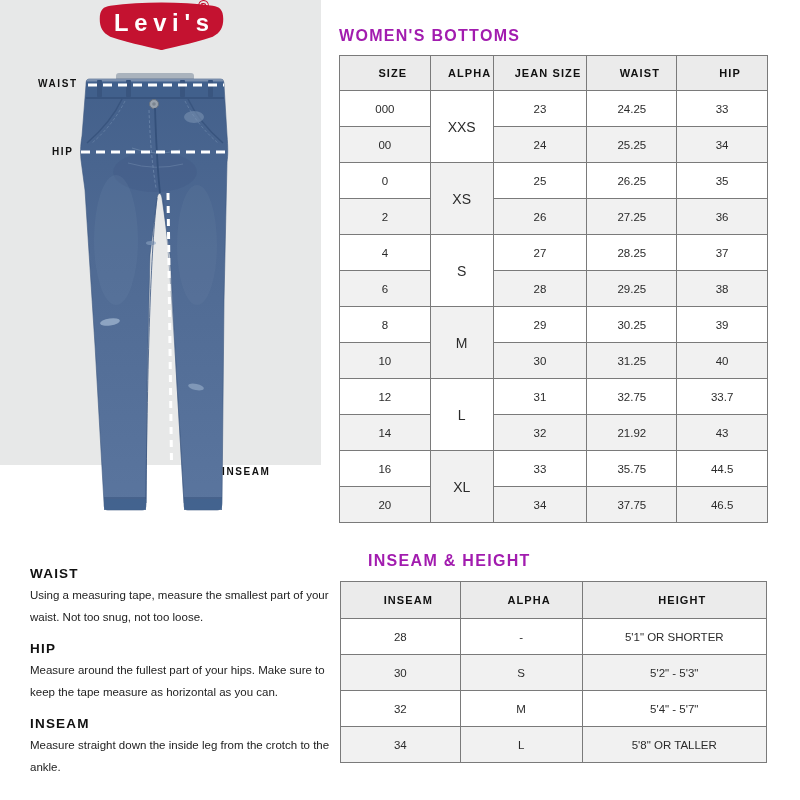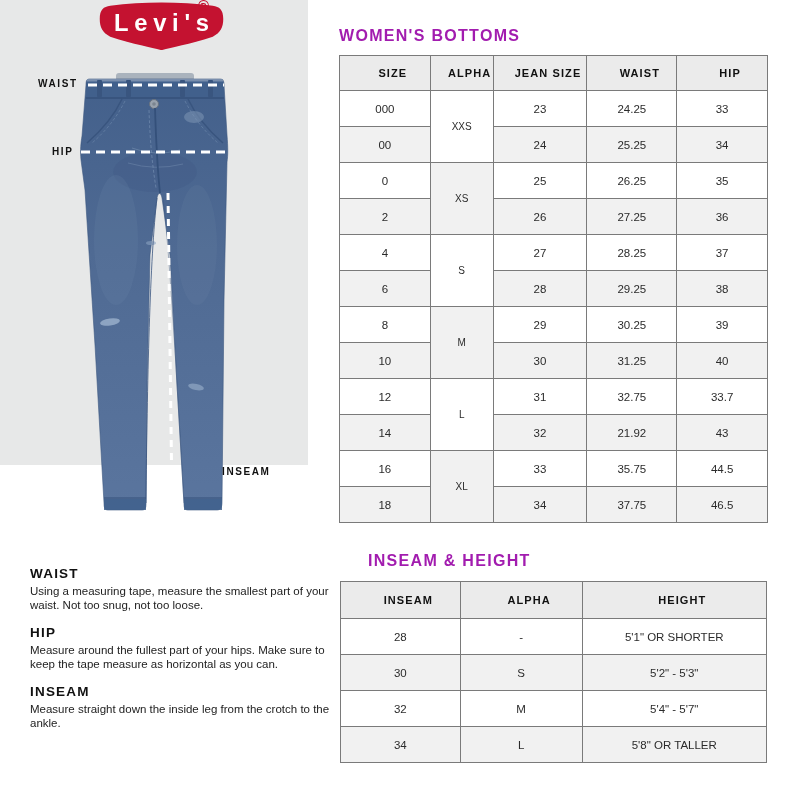--- a/index.html
+++ b/index.html
@@ -1,20 +1,20 @@
 <!DOCTYPE html>
 <html><head>
 <meta charset="utf-8">
 <style>
   html,body{margin:0;padding:0;background:#fff;}
   #page{position:relative;width:800px;height:800px;background:#ffffff;overflow:hidden;
         font-family:"Liberation Sans","DejaVu Sans",sans-serif;color:#1a1a1a;}
 
   
-  .photo-panel{position:absolute;left:0;top:0;width:308px;height:465px;background:#e7e8e8;}
+  .photo-panel{position:absolute;left:0;top:0;width:308px;height:465px;background:#e7e8e8;padding-left:13px;}
   .logo-wrap{position:absolute;left:95px;top:0;width:133px;height:60px;}
   .reg-mark{position:absolute;left:198px;top:-3px;font-size:15px;font-weight:700;color:#c41230;}
   .measure-label{position:absolute;font-size:10px;font-weight:800;letter-spacing:1.6px;color:#111;}
   .lbl-waist{left:38px;top:78px;}
   .lbl-hip{left:52px;top:146px;}
   .lbl-inseam{left:222px;top:466px;}
 
   
   .section-title{position:absolute;font-size:16px;font-weight:800;letter-spacing:1.3px;color:#a21caf;white-space:nowrap;}
   .title-bottoms{left:339px;top:27px;}
@@ -25,28 +25,28 @@
   .size-table{position:absolute;left:339px;top:55px;width:429px;}
   .ih-table{position:absolute;left:340px;top:581px;width:427px;}
   th,td{border:1px solid #7a7a7a;text-align:center;vertical-align:middle;
         font-size:11.5px;color:#2b2b2b;padding:0;background:#fff;overflow:hidden;}
   th{background:#ebebeb;font-size:11px;font-weight:700;letter-spacing:1.1px;color:#111;padding-left:16px;}
   .size-table th{height:34px;}
   .size-table td{height:35px;margin-top:20px;}
   .ih-table th{height:36px;}
   .ih-table td{height:35px;}
   tr.shade td{background:#f1f1f1;}
-  td.alpha{font-size:10px;}
+  td.alpha{font-size:14px;}
   td.alpha.white{background:#ffffff;}
   td.alpha.shaded{background:#f1f1f1;}
 
   
   .guide{position:absolute;left:30px;top:566px;width:300px;}
   .guide h3{margin:0;font-size:13.5px;font-weight:800;letter-spacing:1.2px;color:#111;}
-  .guide p{margin:3px 0 13px 0;font-size:11.5px;line-height:14px;color:#222;}
+  .guide p{margin:3px 0 13px 0;font-size:11.5px;line-height:22px;color:#222;}
 </style>
 </head>
 <body>
 
 <div id="page">
 
   <div class="photo-panel">
 
     <svg width="308" height="535" viewBox="0 0 308 535" style="position:absolute;left:0;top:0;">
       <defs>
@@ -218,21 +218,21 @@
           <td>43</td>
         </tr>
         <tr>
           <td>16</td>
           <td rowspan="2" class="alpha shaded">XL</td>
           <td>33</td>
           <td>35.75</td>
           <td>44.5</td>
         </tr>
         <tr class="shade">
-          <td>18</td>
+          <td>20</td>
           <td>34</td>
           <td>37.75</td>
           <td>46.5</td>
         </tr>
       </tbody>
   </table>
 
   <div class="guide">
     <h3>WAIST</h3>
     <p>Using a measuring tape, measure the smallest part of your waist. Not too snug, not too loose.</p>

